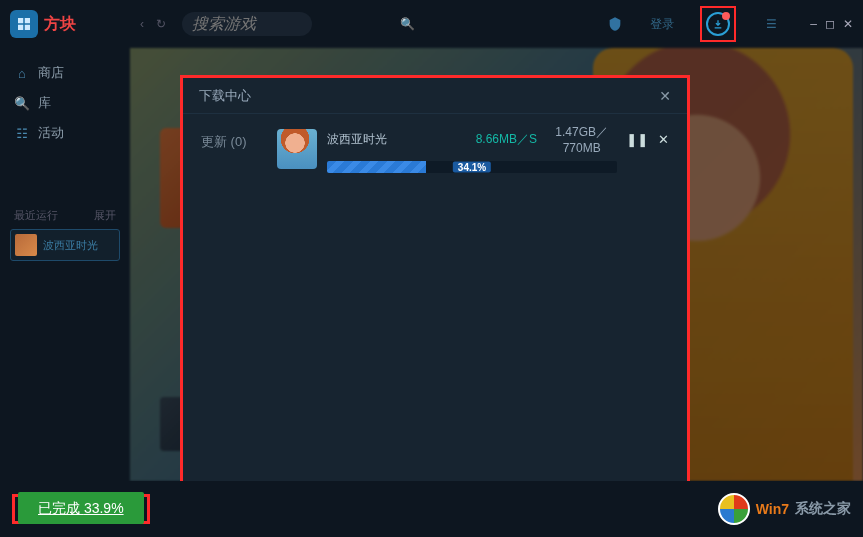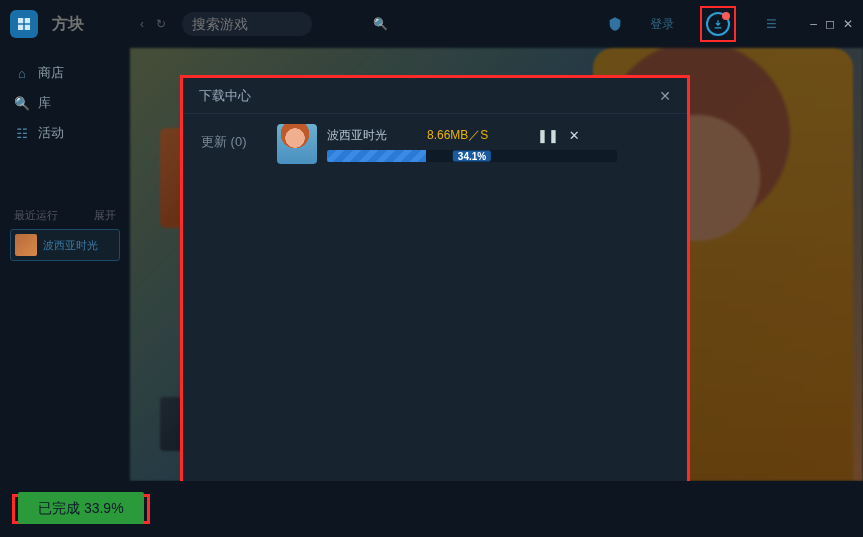--- a/index.html
+++ b/index.html
@@ -18,22 +18,22 @@
 .topbar {
   height: 48px;
   display: flex;
   align-items: center;
   padding: 0 10px;
   background: #0d1620;
 }
 .logo {
   display: flex;
   align-items: center;
-  gap: 14px;
-  color: #737373;
+  gap: 6px;
+  color: #ef4444;
   font-size: 16px;
   font-weight: bold;
   width: 110px;
 }
 .logo-icon {
   width: 28px;
   height: 28px;
   background: #1b6fa8;
   border-radius: 6px;
   display: flex;
@@ -52,21 +52,22 @@
   align-items: center;
   padding: 0 10px;
   color: #556;
 }
 .search-box input {
   flex: 1;
   background: transparent;
   border: none;
   outline: none;
   color: #8a9aa8;
-  font-size: 14px;
+  font-size: 16px;
+  font-style: italic;
 }
 .top-right {
   margin-left: auto;
   display: flex;
   align-items: center;
   gap: 26px;
   color: #3a7aa0;
 }
 .top-icon { width: 18px; height: 18px; cursor: pointer; opacity: .8; display:flex;align-items:center;justify-content:center; }
 .dl-indicator {
@@ -157,25 +158,26 @@
 
 
 .bottombar {
   position:absolute; left:0; right:0; bottom:0; height:56px;
   background:#0d1620;
   display:flex;align-items:center;padding:0 12px;
   justify-content:space-between;
 }
 .done-btn {
   background:#2a9a3a;
-  color:#0f172a;
+  color:#ffffff;
   padding:8px 20px;
   font-size:14px;
   border-radius:2px;
   cursor:pointer;
+  text-decoration:underline;
 }
 .hlbox-red-thick { border:3px solid #ff2a2a; padding:3px; }
 .watermark {
   display:flex;align-items:center;gap:6px;
   color:#8a9aa8;font-size:14px;font-weight:bold;
 }
 .wm-flag {
   width:32px;height:32px;border-radius:50%;
   background:
     conic-gradient(#e03a1a 0 90deg,#3aa03a 90deg 180deg,#2a7ad0 180deg 270deg,#e8c020 270deg 360deg);
@@ -213,21 +215,21 @@
 .dl-thumb {
   width:40px;height:40px;border-radius:4px;
   background:
     radial-gradient(circle at 45% 35%, #f0b090 0 28%, transparent 29%),
     radial-gradient(circle at 45% 25%, #c05a2a 0 38%, transparent 39%),
     linear-gradient(#6ab0d0,#4a90c0);
 }
 .dl-main { flex:1; }
 .dl-row1 { display:flex; align-items:center; font-size:12px; color:#b0c0ce; }
 .dl-name { flex:0 0 100px; }
-.dl-speed { flex:0 0 110px; text-align:left; color:#eab308; }
+.dl-speed { flex:0 0 110px; text-align:right; color:#14b8a6; }
 .dl-size  { flex:1; text-align:center; color:#9ab; }
 .dl-acts  { display:flex; gap:10px; color:#cdd; }
 .dl-act   { cursor:pointer; font-size:13px; }
 .dl-progress {
   position:relative; margin-top:6px;
   height:12px; background:#0e1a26; border-radius:2px; overflow:hidden;
   width:290px;
 }
 .dl-bar {
   height:100%;
@@ -333,20 +335,21 @@
           (<span>0</span>)
         </div>
       </div>
       <div class="modal-content">
         <div class="dl-item">
           <div class="dl-thumb"></div>
           <div class="dl-main">
             <div class="dl-row1">
               <span class="dl-name">波西亚时光</span>
               <span class="dl-speed">8.66MB／S</span>
+              <span class="dl-size">1.47GB／770MB</span>
               <span class="dl-acts">
                 <span class="dl-act">❚❚</span>
                 <span class="dl-act">✕</span>
               </span>
             </div>
             <div class="dl-progress">
               <div class="dl-bar" id="dl-bar" style="width: 34.1%;"></div>
               <div class="dl-pct">34.1%</div>
             </div>
           </div>
@@ -356,13 +359,18 @@
   </div>
 </div>
 
 <div class="bottombar">
   <span class="hlbox-red-thick">
     <span class="done-btn">
       <span>已完成</span>
       <span>33.9%</span>
     </span>
   </span>
+  <span class="watermark">
+    <span class="wm-flag"></span>
+    <span style="color:#e87a1a">Win7</span>
+      <span>系统之家</span>
+  </span>
 </div>
 
 </body></html>

